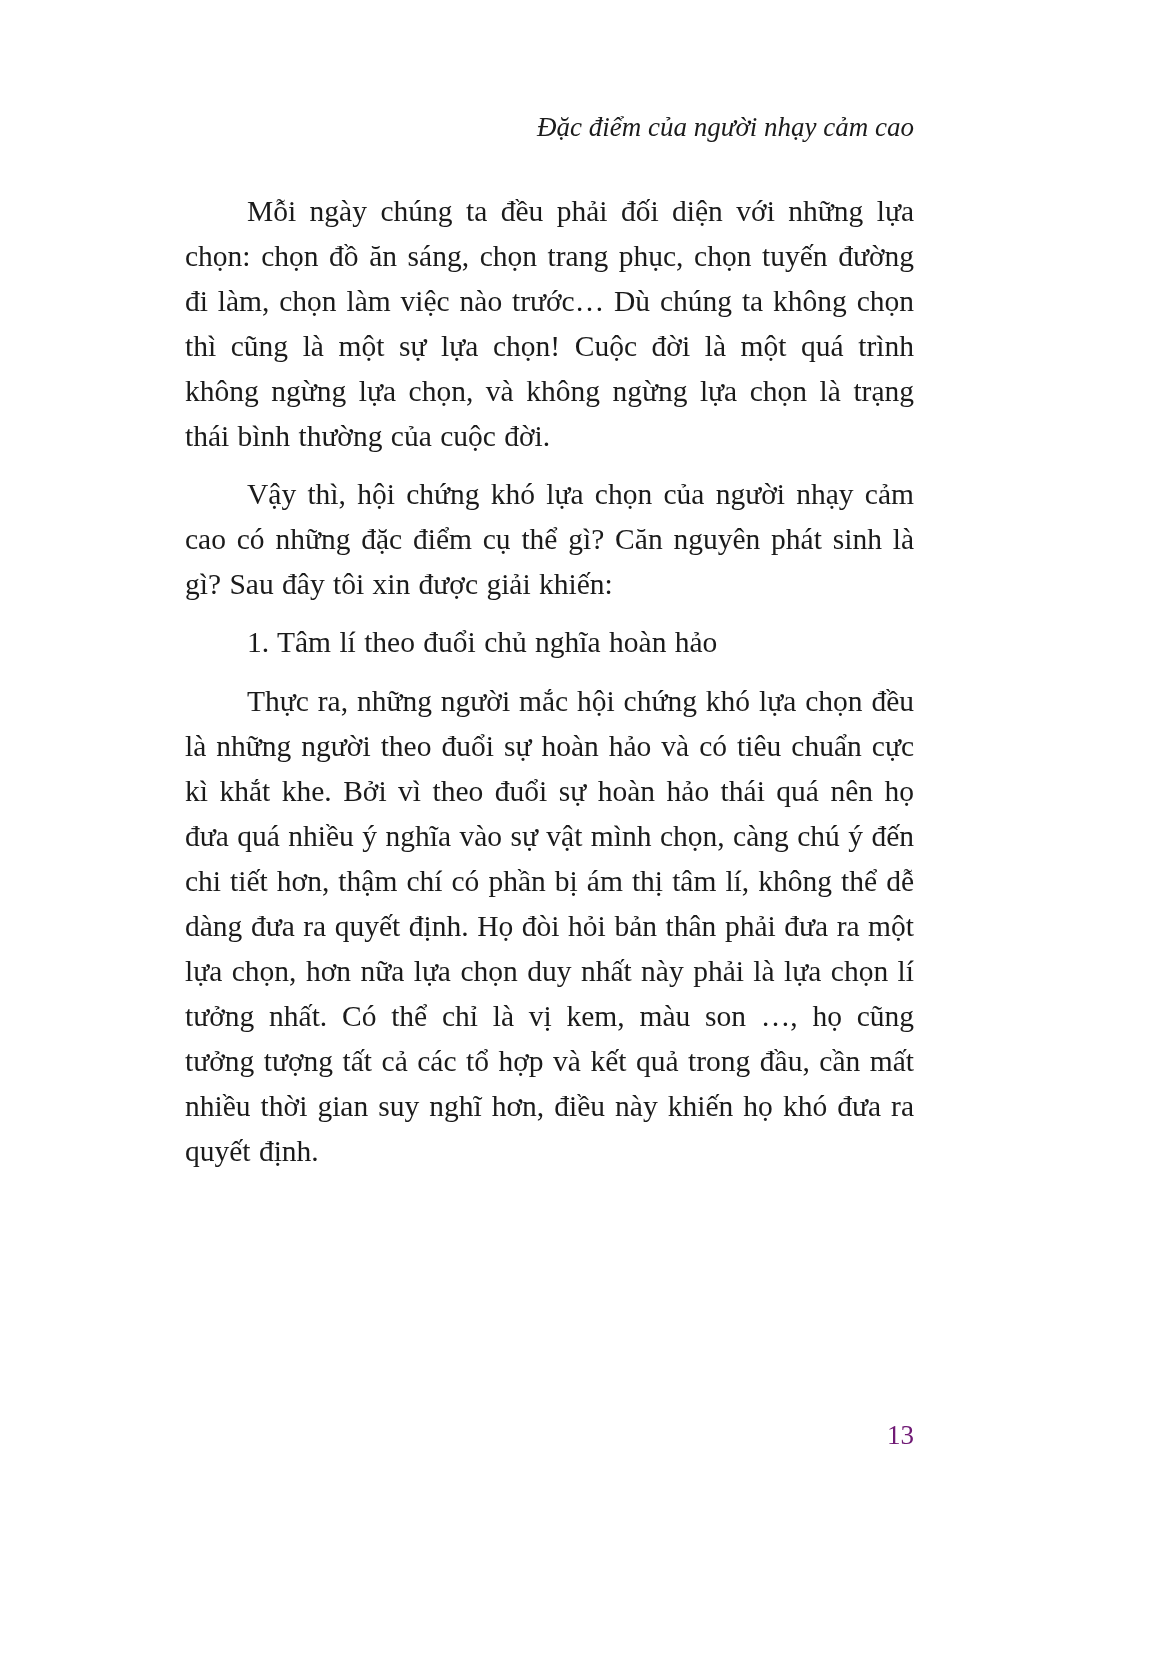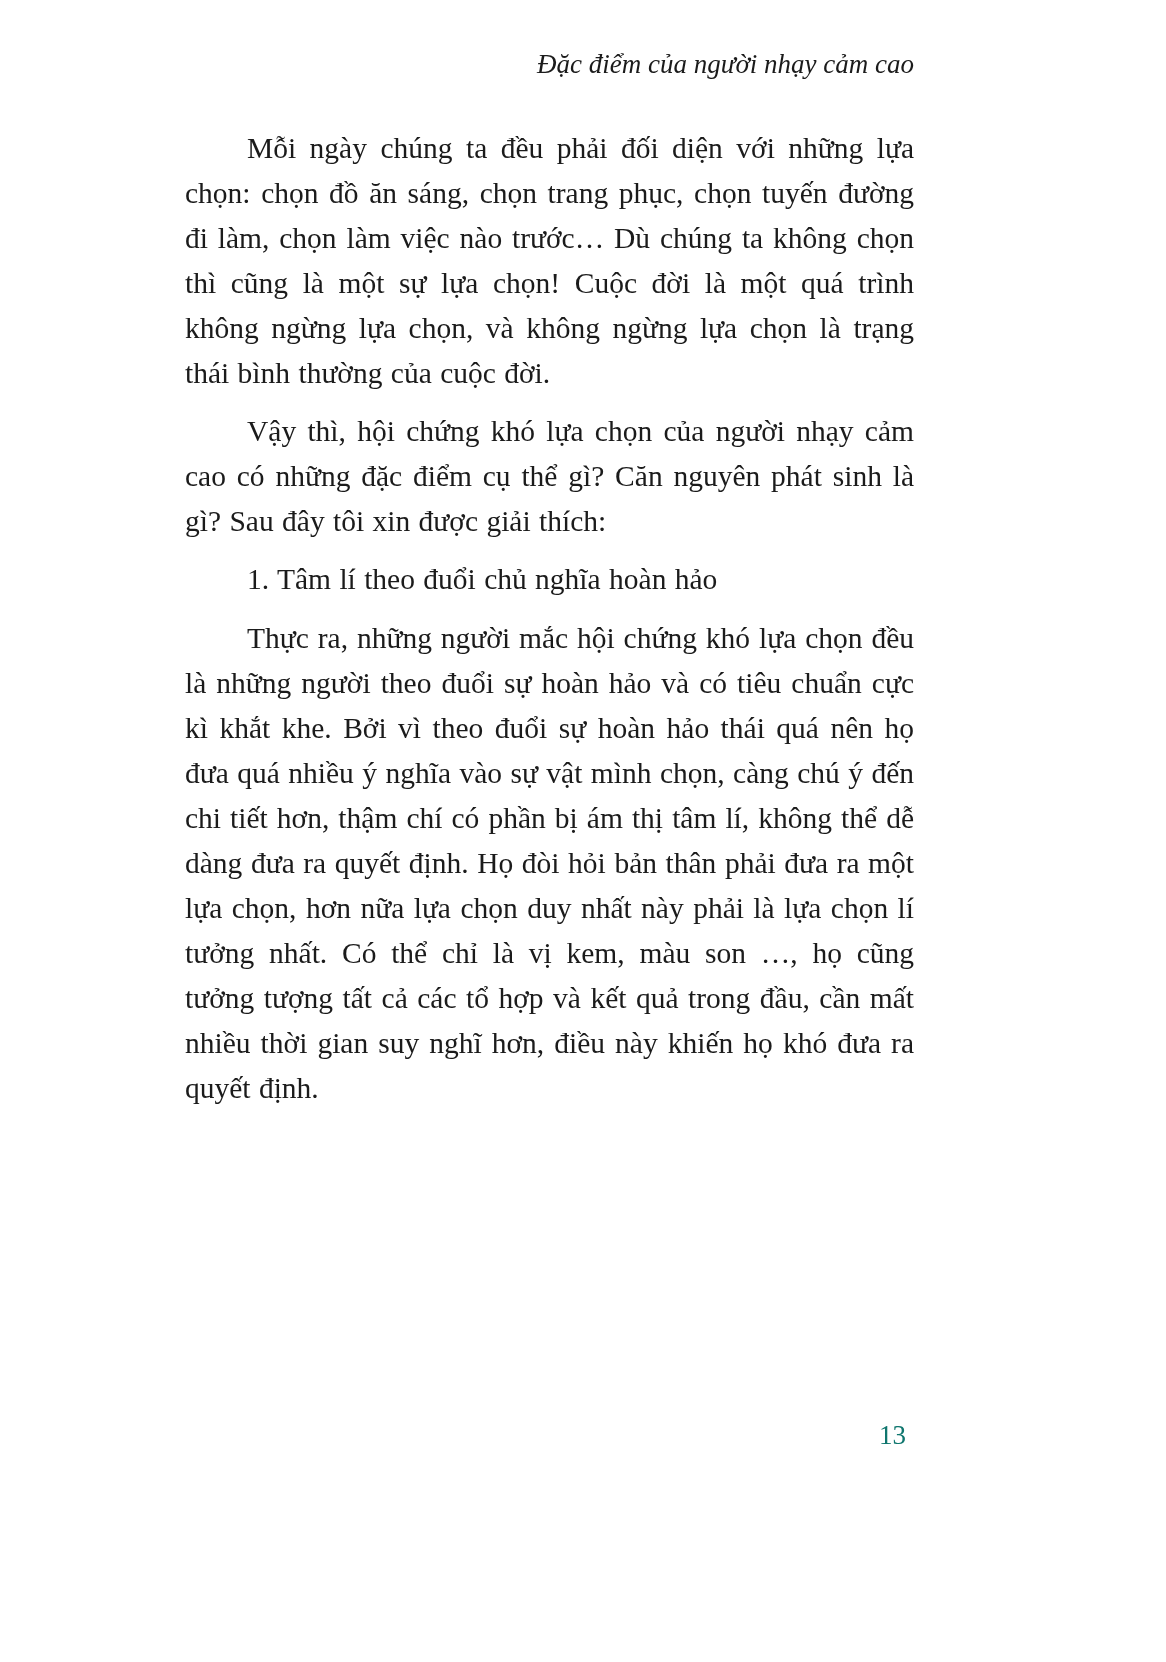--- a/index.html
+++ b/index.html
@@ -9,21 +9,21 @@
   }
   .page {
     position: relative;
     width: 1070px;
     height: 1662px;
     margin: 0 auto;
     background: #ffffff;
     color: #1b1b1b;
     font-family: "Liberation Serif", "DejaVu Serif", serif;
     box-sizing: border-box;
-    padding: 48px 204px 0 137px;
+    padding: 111px 204px 0 137px;
     overflow: hidden;
   }
   .running-header {
     text-align: right;
     font-style: italic;
     font-size: 27px;
     line-height: 1.2;
     margin: 0 0 46px 0;
     color: #1b1b1b;
   }
@@ -36,40 +36,40 @@
     color: #1b1b1b;
     word-spacing: 1px;
   }
   .page-body p.section-heading {
     font-weight: normal;
     text-align: left;
     margin: 8px 0 14px 0;
   }
   .page-number {
     position: absolute;
-    right: 212px;
+    right: 204px;
     top: 1420px;
     font-size: 27px;
-    color: #0f766e;
+    color: #701a75;
   }
 </style>
 </head>
 <body>
 
 <div class="page">
 
   <div class="running-header">Đặc điểm của người nhạy cảm cao</div>
 
   <div class="page-body">
 
 
     <p>Mỗi ngày chúng ta đều phải đối diện với những lựa chọn: chọn đồ ăn sáng, chọn trang phục, chọn tuyến đường đi làm, chọn làm việc nào trước… Dù chúng ta không chọn thì cũng là một sự lựa chọn! Cuộc đời là một quá trình không ngừng lựa chọn, và không ngừng lựa chọn là trạng thái bình thường của cuộc đời.</p>
 
 
-    <p>Vậy thì, hội chứng khó lựa chọn của người nhạy cảm cao có những đặc điểm cụ thể gì? Căn nguyên phát sinh là gì? Sau đây tôi xin được giải thích:</p>
+    <p>Vậy thì, hội chứng khó lựa chọn của người nhạy cảm cao có những đặc điểm cụ thể gì? Căn nguyên phát sinh là gì? Sau đây tôi xin được giải khiến:</p>
 
     <p class="section-heading">1. Tâm lí theo đuổi chủ nghĩa hoàn hảo</p>
 
     <p>Thực ra, những người mắc hội chứng khó lựa chọn đều là những người theo đuổi sự hoàn hảo và có tiêu chuẩn cực kì khắt khe. Bởi vì theo đuổi sự hoàn hảo thái quá nên họ đưa quá nhiều ý nghĩa vào sự vật mình chọn, càng chú ý đến chi tiết hơn, thậm chí có phần bị ám thị tâm lí, không thể dễ dàng đưa ra quyết định. Họ đòi hỏi bản thân phải đưa ra một lựa chọn, hơn nữa lựa chọn duy nhất này phải là lựa chọn lí tưởng nhất. Có thể chỉ là vị kem, màu son …, họ cũng tưởng tượng tất cả các tổ hợp và kết quả trong đầu, cần mất nhiều thời gian suy nghĩ hơn, điều này khiến họ khó đưa ra quyết định.</p>
 
   </div>
 
   <div class="page-number">13</div>
 
 </div>

